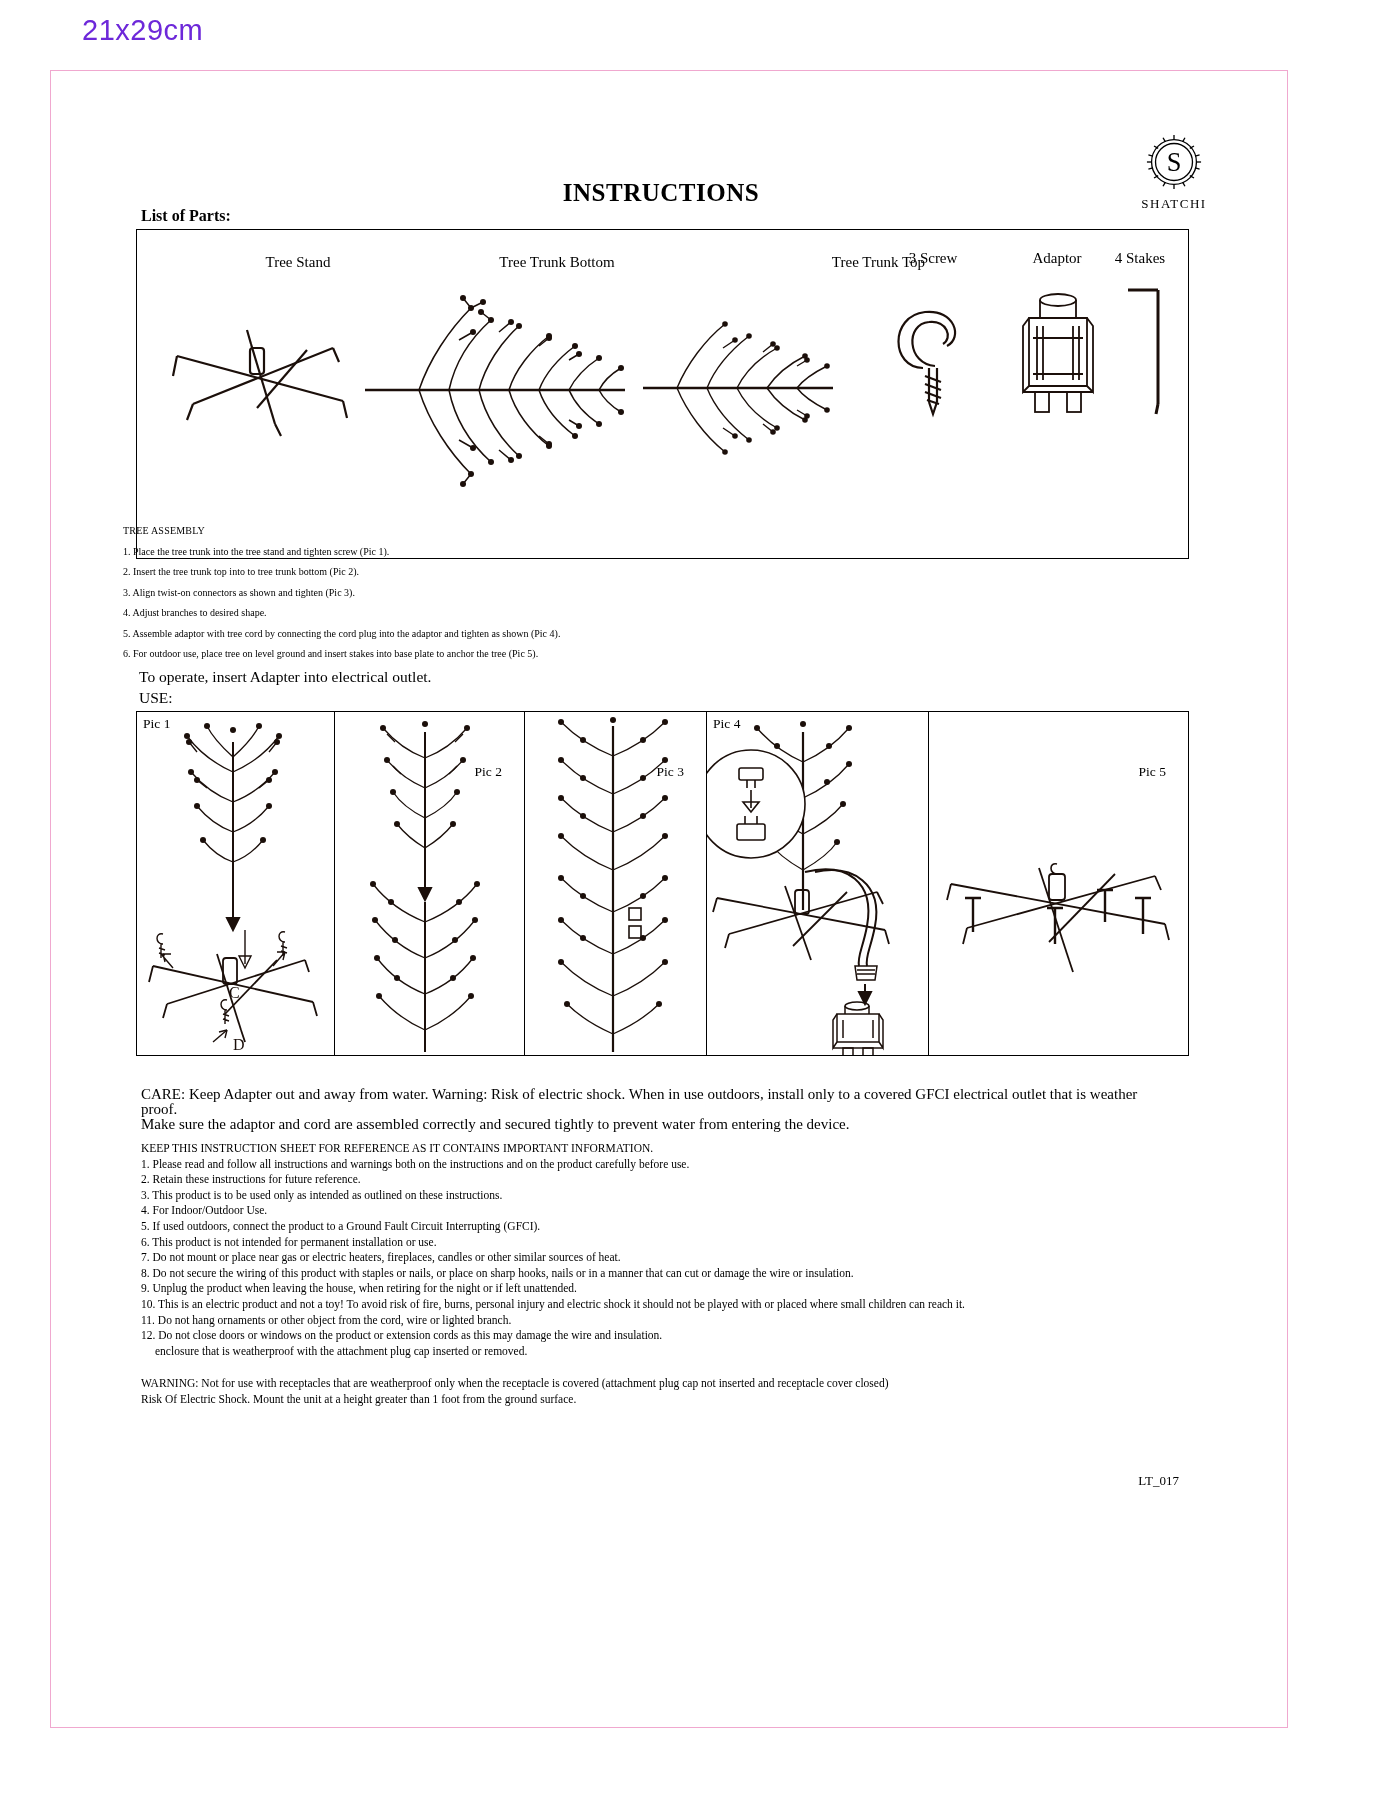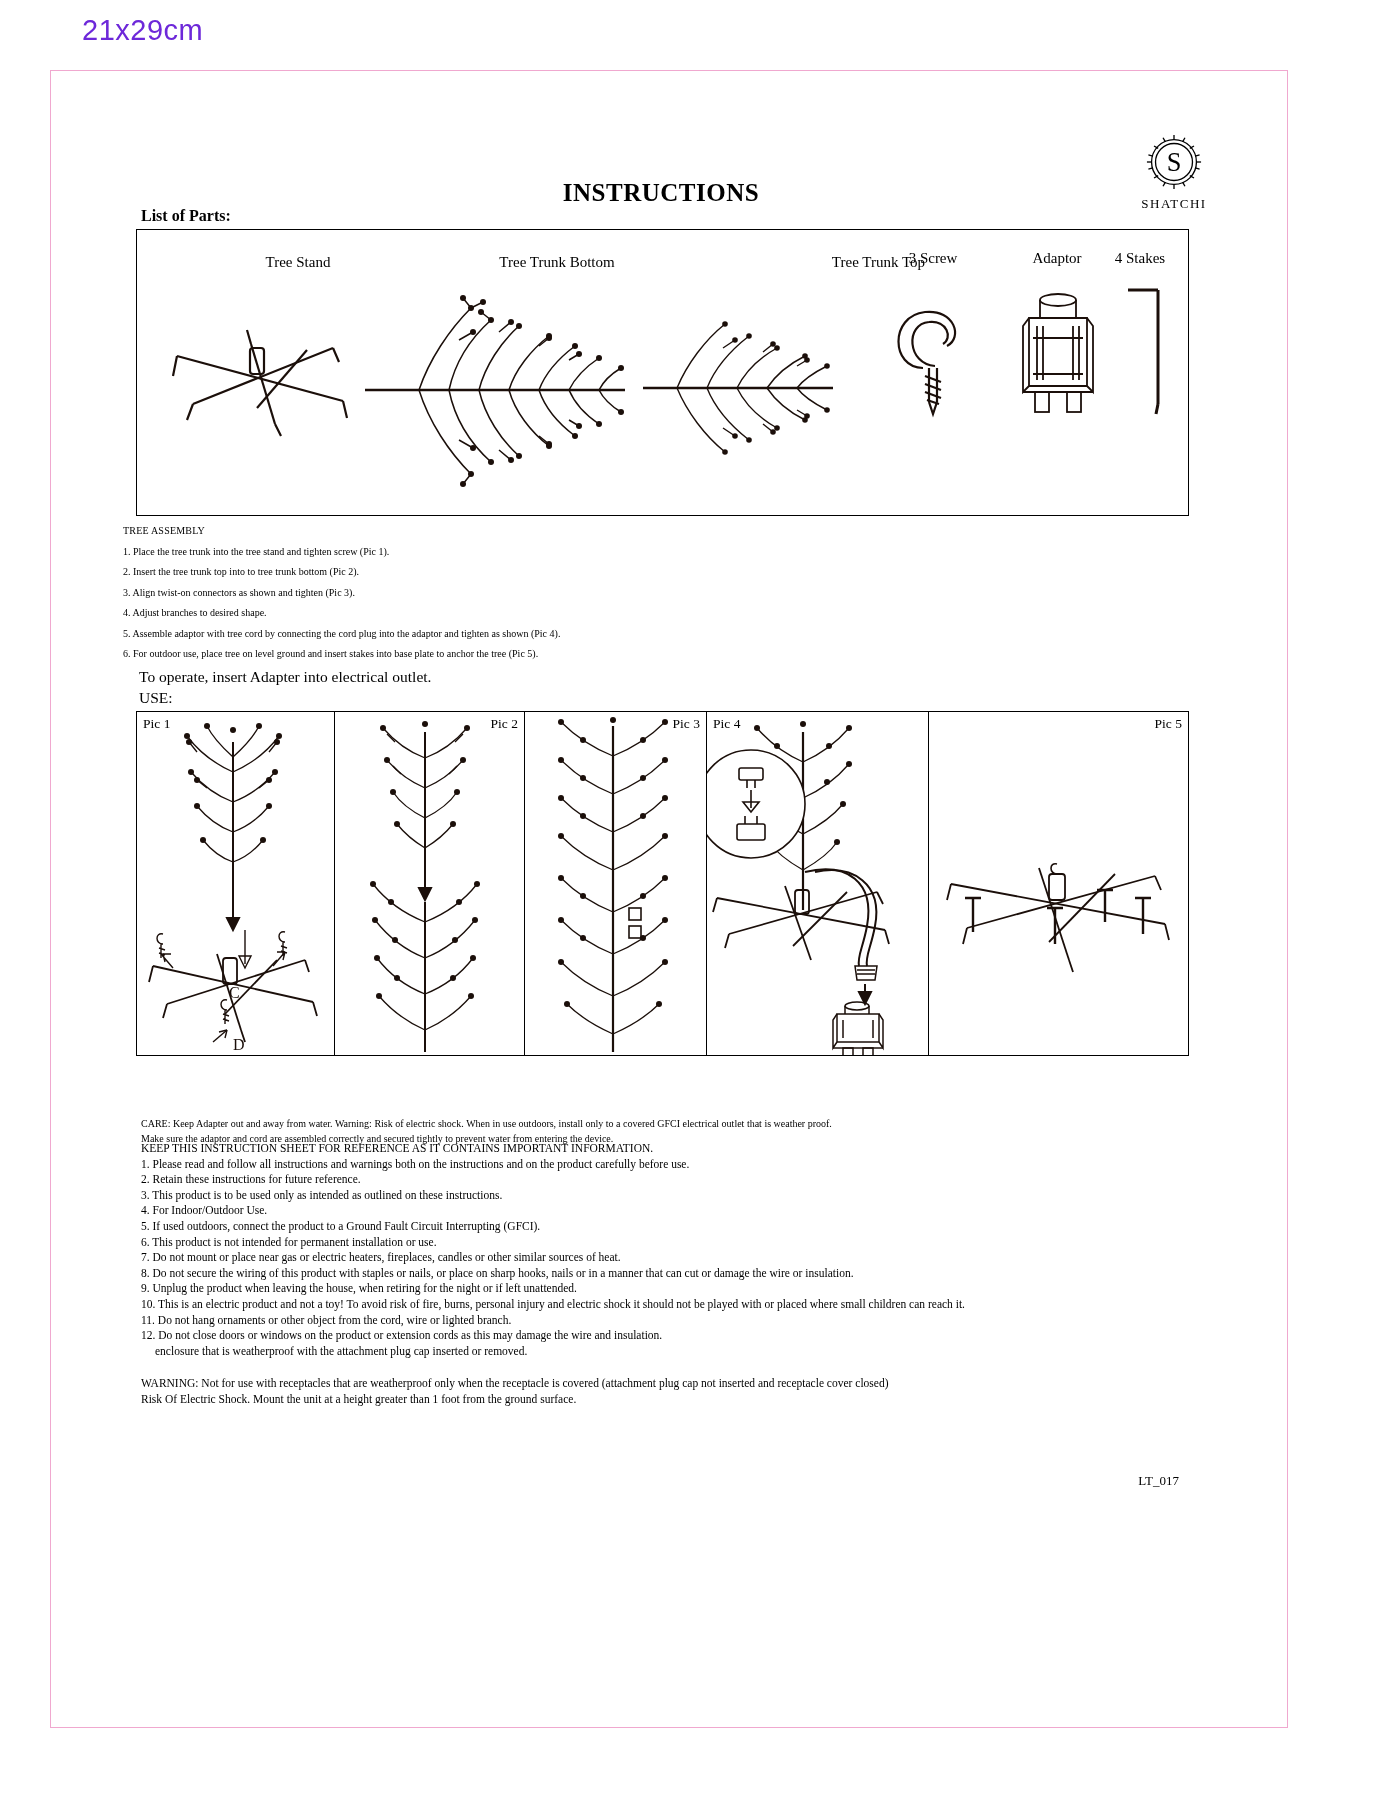--- a/index.html
+++ b/index.html
@@ -77,21 +77,21 @@
     letter-spacing: 1.5px;
     margin-top: 1px;
     font-family: "Liberation Serif", serif;
   }
   
   .parts-box {
     position: absolute;
     left: 45px;
     top: 128px;
     width: 1053px;
-    height: 287px;
+    height: 330px;
     border: 1px solid #000;
     box-sizing: border-box;
   }
   .part-caption {
     position: absolute;
     font-size: 15px;
     text-align: center;
     white-space: nowrap;
   }
   .part-art { position: absolute; }
@@ -130,33 +130,33 @@
     box-sizing: border-box;
     overflow: hidden;
   }
   .pic:last-child { border-right: none; }
   .pic-label {
     position: absolute;
     top: 4px;
     font-size: 13.5px;
   }
   .pic-label.left { left: 6px; }
-  .pic-label.right { right: 6px; }
+  .pic-label.right { right: 22px; margin-top: 48px; }
   .p1 { width: 198px; }
   .p2 { width: 190px; }
   .p3 { width: 182px; }
   .p4 { width: 222px; }
   .p5 { width: 259px; }
   
   .care {
     position: absolute;
     left: 50px;
-    top: 1015px;
+    top: 986px;
     width: 1030px;
-    font-size: 10px;
+    font-size: 15px;
     line-height: 15px;
   }
   .keep {
     position: absolute;
     left: 50px;
     top: 1040px;
     width: 1040px;
     font-size: 11.5px;
     line-height: 15.6px;
   }

